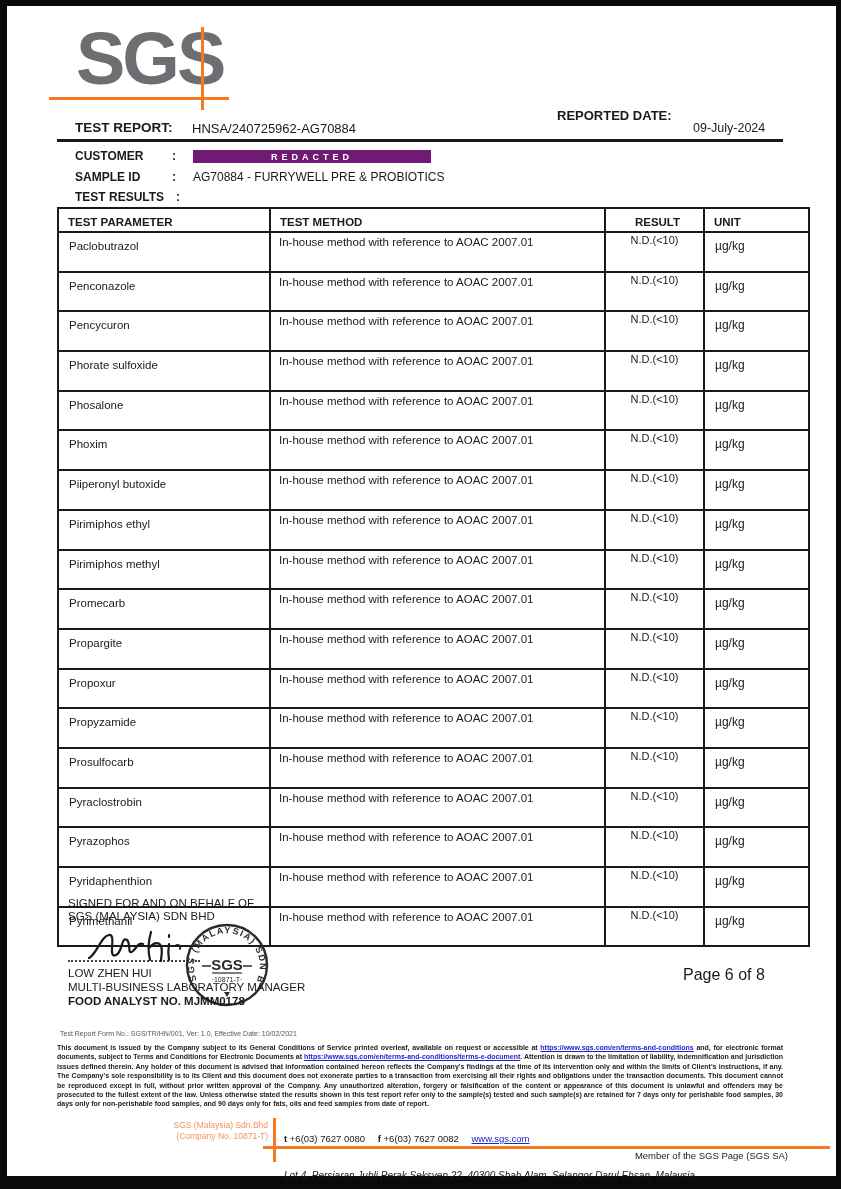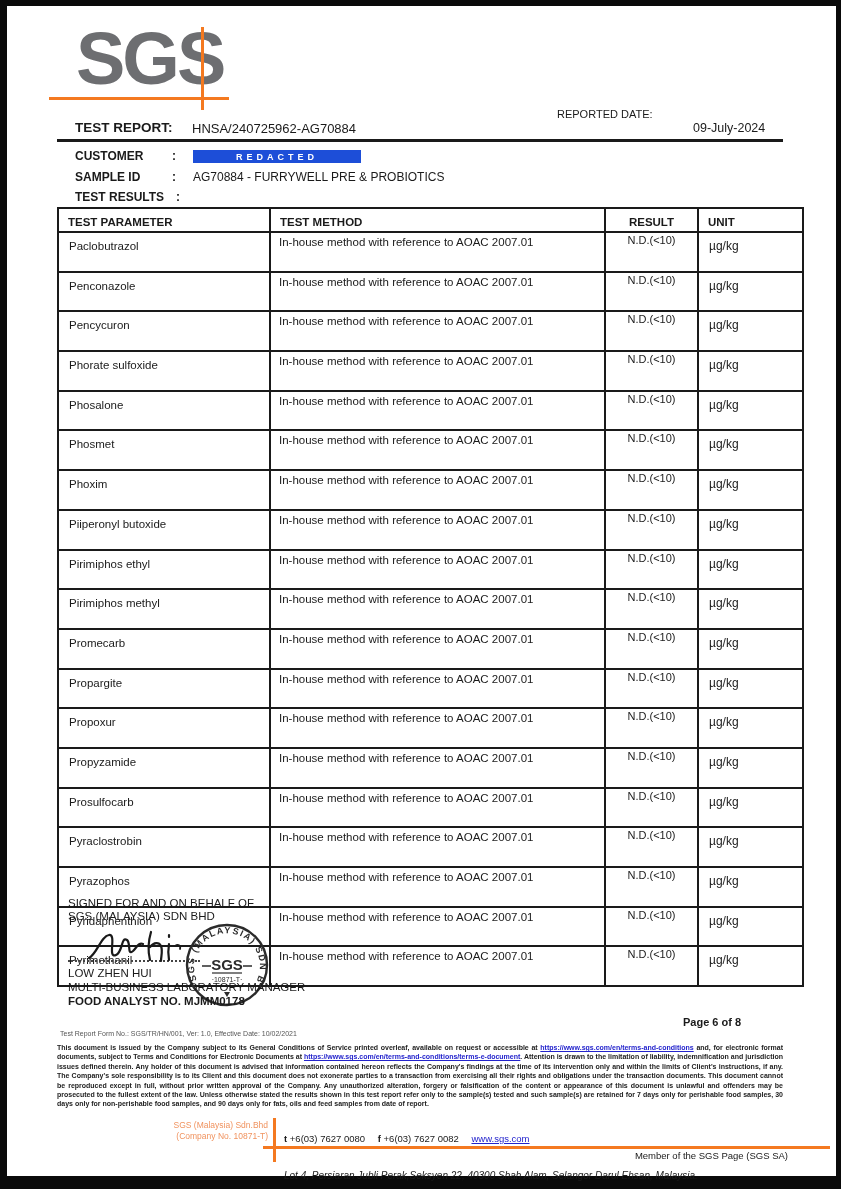--- a/index.html
+++ b/index.html
@@ -10,60 +10,60 @@
   }
   .page{position:absolute;left:7px;top:6px;right:5px;bottom:13px;background:#ffffff;}
   .abs{position:absolute;white-space:nowrap;}
   
   .logo-text{left:76px;top:22px;font-size:74px;font-weight:bold;color:#6D6E71;letter-spacing:-3px;line-height:1;}
   .logo-vline{left:201px;top:27px;width:3px;height:83px;}
   .logo-hline{left:49px;top:97px;width:180px;height:3px;}
   
   .tr-label{left:75px;top:120px;font-size:13.5px;font-weight:bold;}
   .tr-value{left:192px;top:121px;font-size:13px;}
-  .rd-label{left:557px;top:108px;font-size:11px;font-weight:normal;}
+  .rd-label{left:557px;top:108px;font-size:13px;font-weight:bold;}
   .rd-value{left:693px;top:121px;font-size:12.5px;}
   .header-rule{left:57px;top:139px;width:726px;height:3px;background:#1a1a1a;}
   
   .info-row{left:75px;font-size:12px;}
   .info-label{display:inline-block;width:97px;font-weight:bold;}
   .info-colon{font-weight:bold;display:inline-block;width:20px;}
   .row-customer{top:149px;}
   .row-sample{top:170px;}
   .row-results{top:190px;}
-  .redacted-box{left:193px;top:150px;width:168px;height:13px;background:#1d4ed8;
+  .redacted-box{left:193px;top:150px;width:238px;height:13px;background:#701a75;
     color:#ffffff;font-size:9px;font-weight:bold;letter-spacing:4px;
     display:flex;align-items:center;justify-content:center;}
   .sample-value{left:193px;top:170px;font-size:12px;}
   
   .results-table{position:absolute;left:57px;top:207px;width:726px;border-collapse:collapse;table-layout:fixed;}
   .results-table th,.results-table td{border:2px solid #1a1a1a;vertical-align:top;overflow:hidden;}
   .results-table th{height:19px;font-size:11.5px;font-weight:bold;text-align:left;padding:3px 0 0 9px;vertical-align:middle;}
-  .results-table th.c-result{text-align:center;padding-left:0;}
+  .results-table th.c-result{text-align:center;padding-left:6px;}
   .results-table td{height:30.7px;font-size:11.5px;}
   .c-param{width:201px;}
   .c-method{width:324px;}
   .c-result{width:91px;}
   .c-unit{width:94px;}
   td.c-param{padding:7px 0 0 10px;}
   td.c-method{padding:3px 0 0 8px;}
   td.c-result{padding:1px 0 0 0;text-align:center;font-size:11px;}
   td.c-unit{padding:6px 0 0 10px;font-size:12px;}
   
   .sig-line{left:68px;font-size:11.5px;}
   .sig-l1{top:897px;}
   .sig-l2{top:910px;}
   .sig-svg{left:85px;top:926px;}
   .sig-dots{left:68px;top:960px;width:132px;border-bottom:2px dotted #444;height:0;}
   .stamp-svg{left:184px;top:922px;}
   .sig-name{top:967px;}
   .sig-title{top:981px;}
   .sig-analyst{top:995px;font-weight:bold;}
   
-  .page-info{left:683px;top:1016px;font-size:11px;font-weight:bold;}
+  .page-info{left:683px;top:966px;font-size:16px;font-weight:normal;}
   .form-no{left:60px;top:1030px;font-size:7px;color:#555;}
   .disclaimer{left:57px;top:1043px;width:726px;font-size:7px;line-height:9.4px;
     font-weight:bold;text-align:justify;white-space:normal;color:#222;}
   .disclaimer a{color:#2323CC;text-decoration:underline;}
   
   .f-company{left:118px;top:1120px;width:150px;text-align:right;font-size:8.5px;line-height:11px;white-space:normal;}
   .f-vline{left:273px;top:1118px;width:2.5px;height:44px;}
   .f-address{left:284px;top:1170px;font-size:10px;font-style:italic;}
   .f-phone{left:284px;top:1133px;font-size:9.5px;}
   .f-phone b{font-weight:bold;}
@@ -137,26 +137,20 @@
     <td class="c-unit">µg/kg</td>
   </tr>
 
   <tr>
     <td class="c-param">Phosalone</td>
     <td class="c-method">In-house method with reference to AOAC 2007.01</td>
     <td class="c-result">N.D.(&lt;10)</td>
     <td class="c-unit">µg/kg</td>
   </tr>
 
-  <tr>
-    <td class="c-param">Phosmet</td>
-    <td class="c-method">In-house method with reference to AOAC 2007.01</td>
-    <td class="c-result">N.D.(&lt;10)</td>
-    <td class="c-unit">µg/kg</td>
-  </tr>
 
   <tr>
     <td class="c-param">Phoxim</td>
     <td class="c-method">In-house method with reference to AOAC 2007.01</td>
     <td class="c-result">N.D.(&lt;10)</td>
     <td class="c-unit">µg/kg</td>
   </tr>
 
   <tr>
     <td class="c-param">Piiperonyl butoxide</td>

